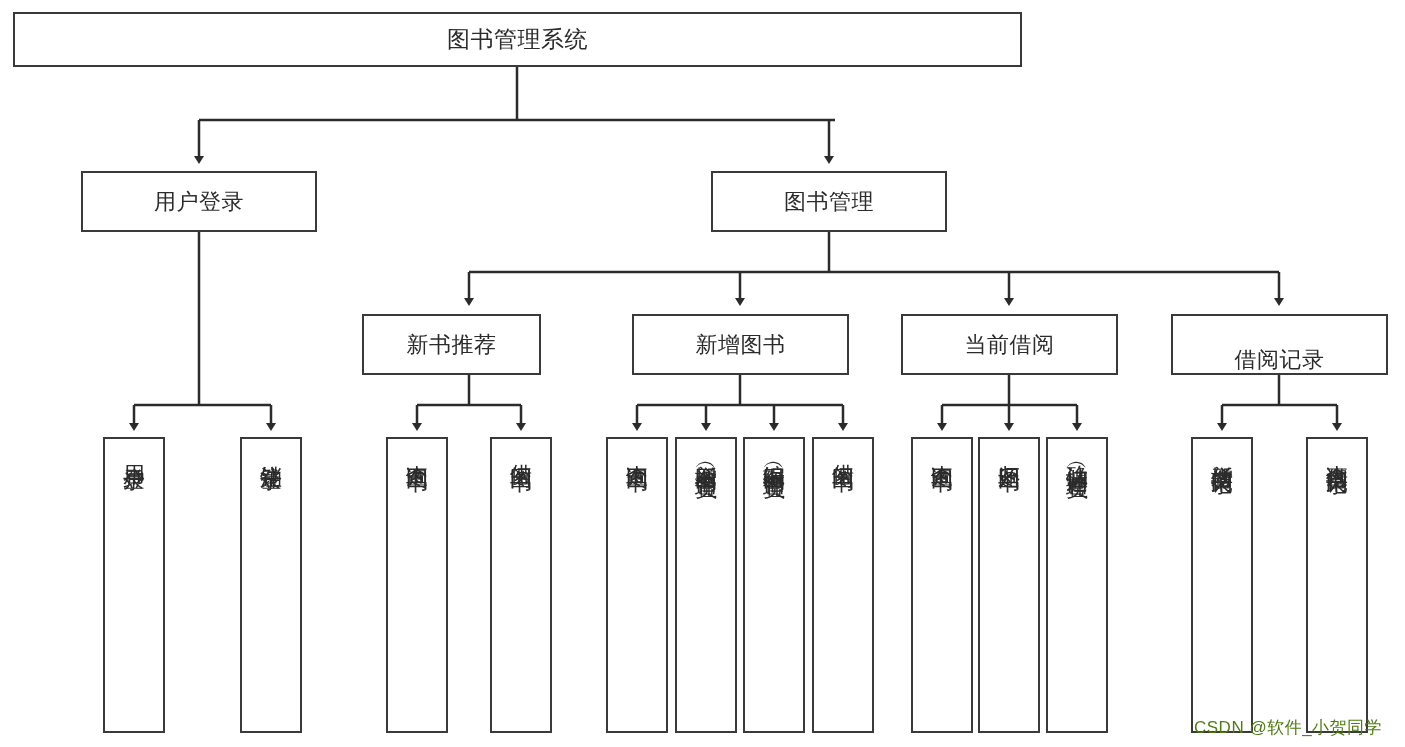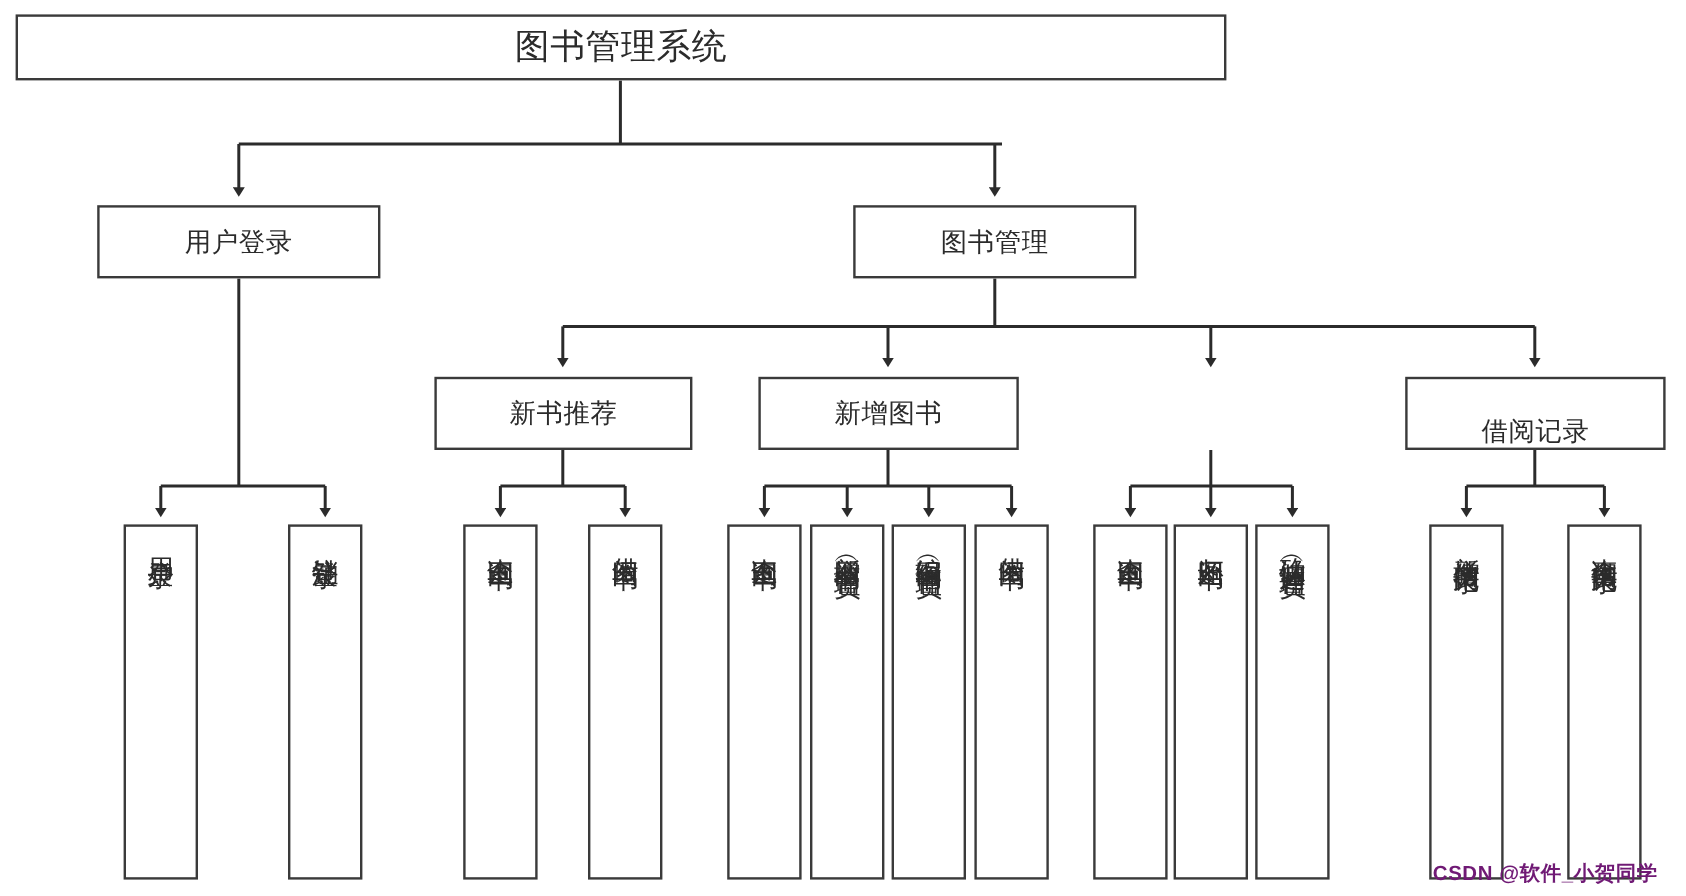--- a/index.html
+++ b/index.html
@@ -38,42 +38,41 @@
     display: block;
     line-height: 1.18;
     letter-spacing: 0.5px;
     white-space: pre;
   }
   
   .h-node .lbl {
     font-size: 22px;
   }
   .root .lbl {
-    font-size: 29px;
+    font-size: 23px;
   }
   
   .v-node {
     align-items: flex-start;
     padding-top: 8px;
   }
   .v-node .lbl {
     writing-mode: vertical-rl;
     text-orientation: upright;
     font-size: 22px;
     line-height: 1.0;
     letter-spacing: 2px;
   }
   .watermark {
     position: absolute;
-    color: #701a75;
+    color: #4d7c0f;
     font-size: 17px;
     letter-spacing: 0.5px;
     white-space: nowrap;
     user-select: none;
-    font-weight: bold;
   }
 </style>
 </head>
 <body>
 
 <div id="canvas">
 
   <svg class="edges" viewBox="0 0 1405 747">
     <defs>
       <marker id="arw" markerWidth="10" markerHeight="10" refX="4" refY="5" orient="auto" markerUnits="userSpaceOnUse">
@@ -128,25 +127,28 @@
     <span class="lbl">图书管理系统</span>
   </div>
 
   <div class="node h-node" style="left:81px; top:171px; width:236px; height:61px;">
     <span class="lbl">用户登录</span>
   </div>
   <div class="node h-node" style="left:711px; top:171px; width:236px; height:61px;">
     <span class="lbl">图书管理</span>
   </div>
 
-  <div class="node h-node" style="left:362px; top:314px; width:215px; height:61px;">
+  <div class="node h-node" style="left:362px; top:314px; width:179px; height:61px;">
     <span class="lbl">新书推荐</span>
   </div>
   <div class="node h-node" style="left:632px; top:314px; width:217px; height:61px;">
     <span class="lbl">新增图书</span>
+  </div>
+  <div class="node h-node" style="left:901px; top:314px; width:217px; height:61px;">
+    <span class="lbl">当前借阅</span>
   </div>
   <div class="node h-node" style="left:1171px; top:314px; width:217px; height:61px;align-items:flex-end;">
     <span class="lbl">借阅记录</span>
   </div>
 
   <div class="node v-node" style="left:103px; top:437px; width:62px; height:296px;">
     <span class="lbl">用户登录</span>
   </div>
   <div class="node v-node" style="left:240px; top:437px; width:62px; height:296px;">
     <span class="lbl">注销登录</span>

